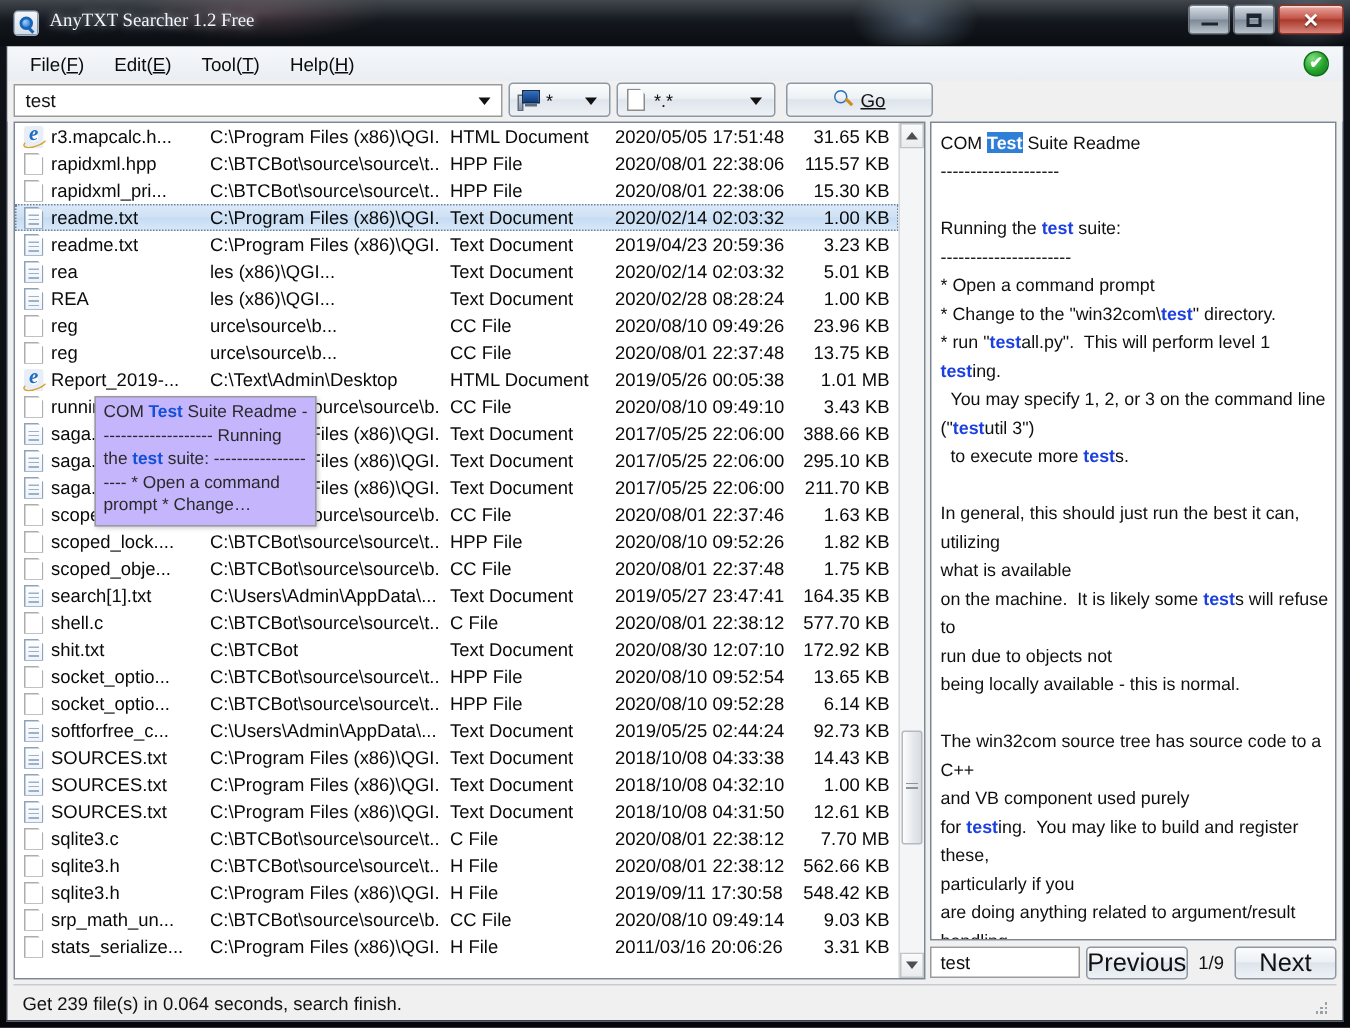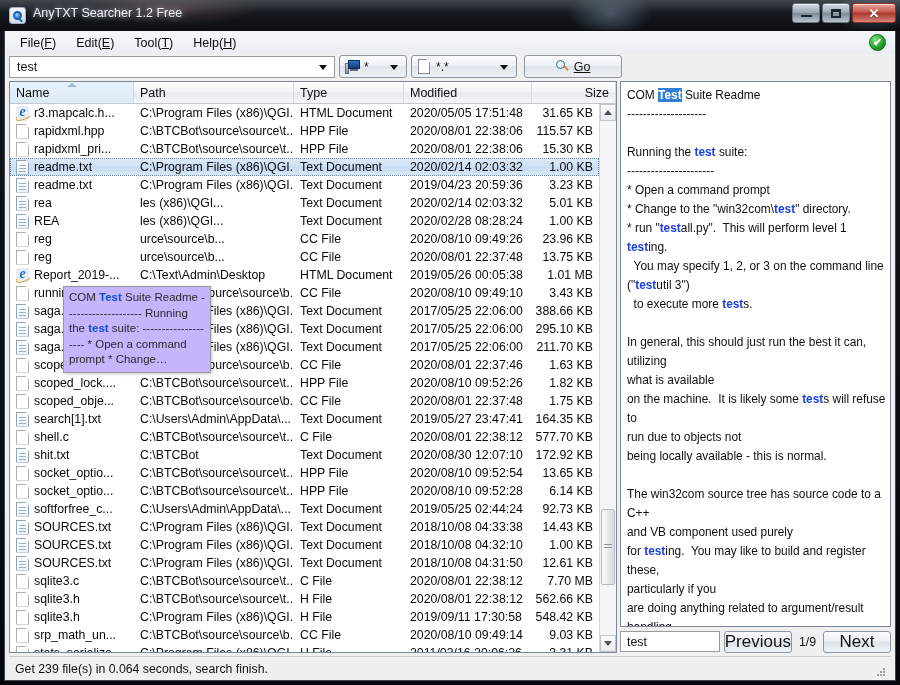--- a/index.html
+++ b/index.html
@@ -21,20 +21,21 @@
   #titlebar {
     position: relative;
     height: 31px;
     background:
       radial-gradient(ellipse 60px 34px at 610px 14px, rgba(190,220,255,.30), rgba(190,220,255,0) 70%),
       radial-gradient(ellipse 55px 32px at 872px 12px, rgba(175,210,245,.24), rgba(175,210,245,0) 70%),
       radial-gradient(ellipse 120px 26px at 170px 8px, rgba(230,150,160,.22), rgba(230,150,160,0) 72%),
       linear-gradient(180deg,#2b3238 0%,#151a20 40%,#0a0d11 100%);
     border-bottom: 1px solid #0b0e12;
     overflow: hidden;
+    font-family: Liberation Serif, serif;
   }
   #titlebar .glass-sheen {
     position:absolute; left:0; top:0; width:100%; height:15px;
     background: linear-gradient(180deg, rgba(255,255,255,.10), rgba(255,255,255,0));
     pointer-events:none;
   }
   #app-icon {
     position:absolute; left:9px; top:7px; width:17px; height:17px;
     border-radius:3px;
     background: linear-gradient(180deg,#f3f6fa 0%, #d3dde8 100%);
@@ -382,38 +383,20 @@
             <i class="ring"></i>
             <i class="hdl"></i>
           </span>
         <u>Go</u>
       </div>
     </div>
 
     <div id="split">
 
       <div id="left-pane">
-        <div id="list-header">
-            <div class="hcell c-name sorted">
-              <span class="sortmark"></span>
-              <span>Name</span>
-            </div>
-            <div class="hcell c-path">
-              <span>Path</span>
-            </div>
-            <div class="hcell c-type">
-              <span>Type</span>
-            </div>
-            <div class="hcell c-mod">
-              <span>Modified</span>
-            </div>
-            <div class="hcell c-size right">
-              <span>Size</span>
-            </div>
-          </div>
         <div style="display:flex;flex:1;min-height:0;">
           <div id="list-body">
             <div class="row">
                 <div class="cell name c-name">
                   <span class="fi html"></span>
                   <span>r3.mapcalc.h...</span>
                 </div>
                 <div class="cell c-path">C:\Program Files (x86)\QGI...</div>
                 <div class="cell c-type">HTML Document</div>
                 <div class="cell c-mod">2020/05/05 17:51:48</div>

